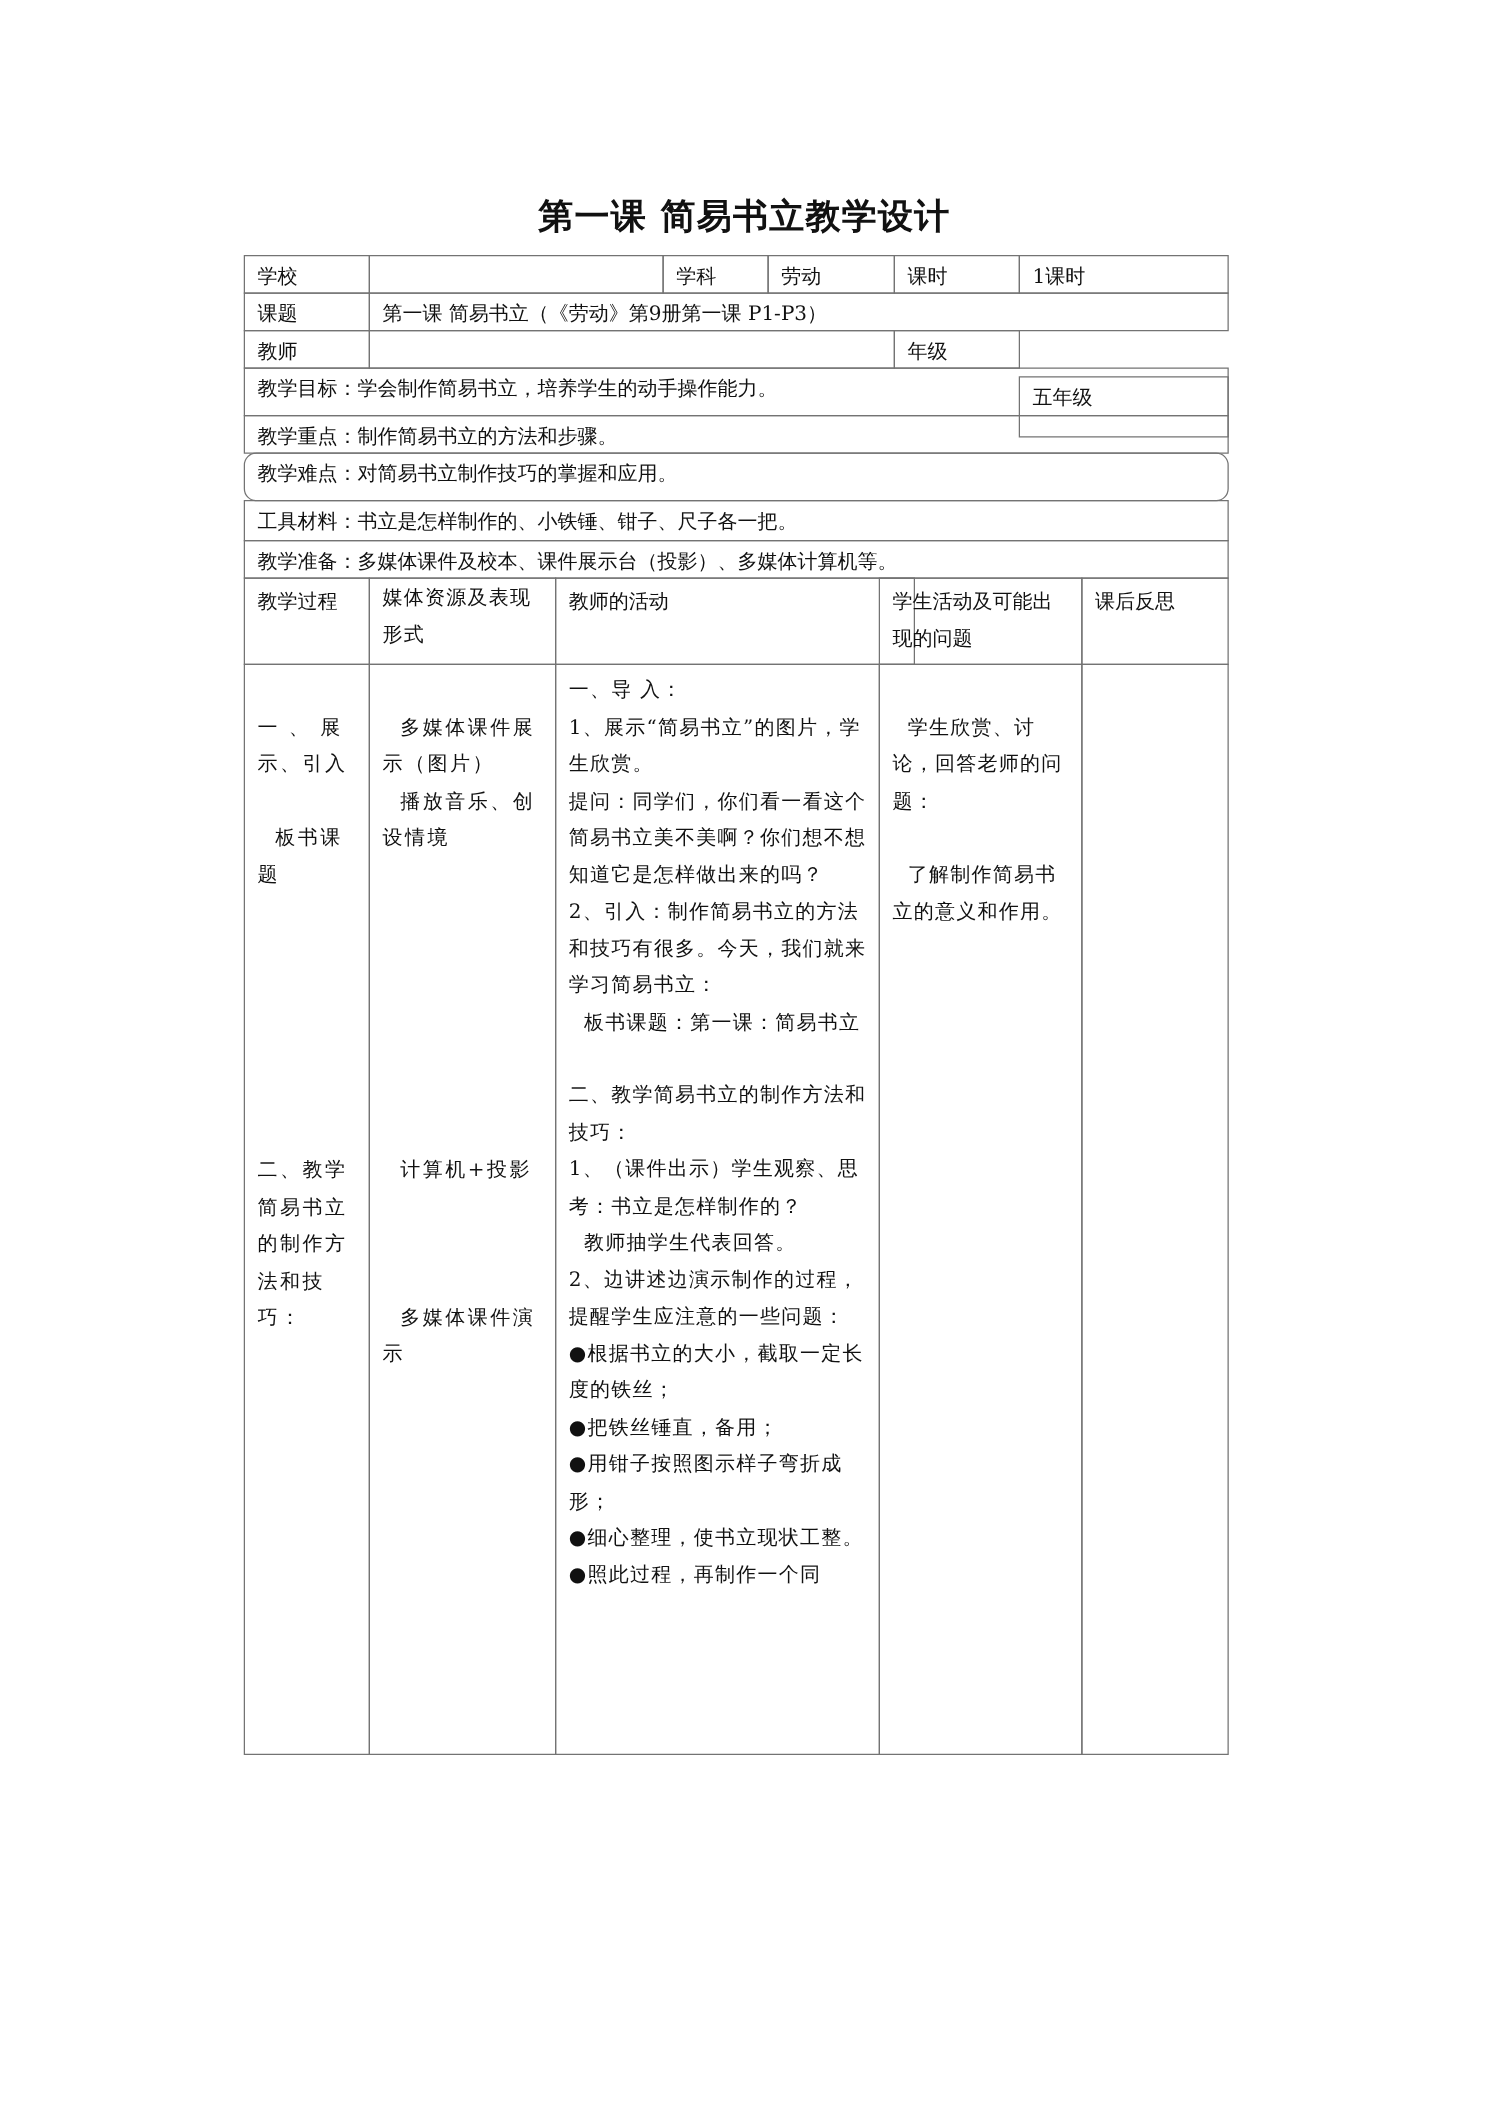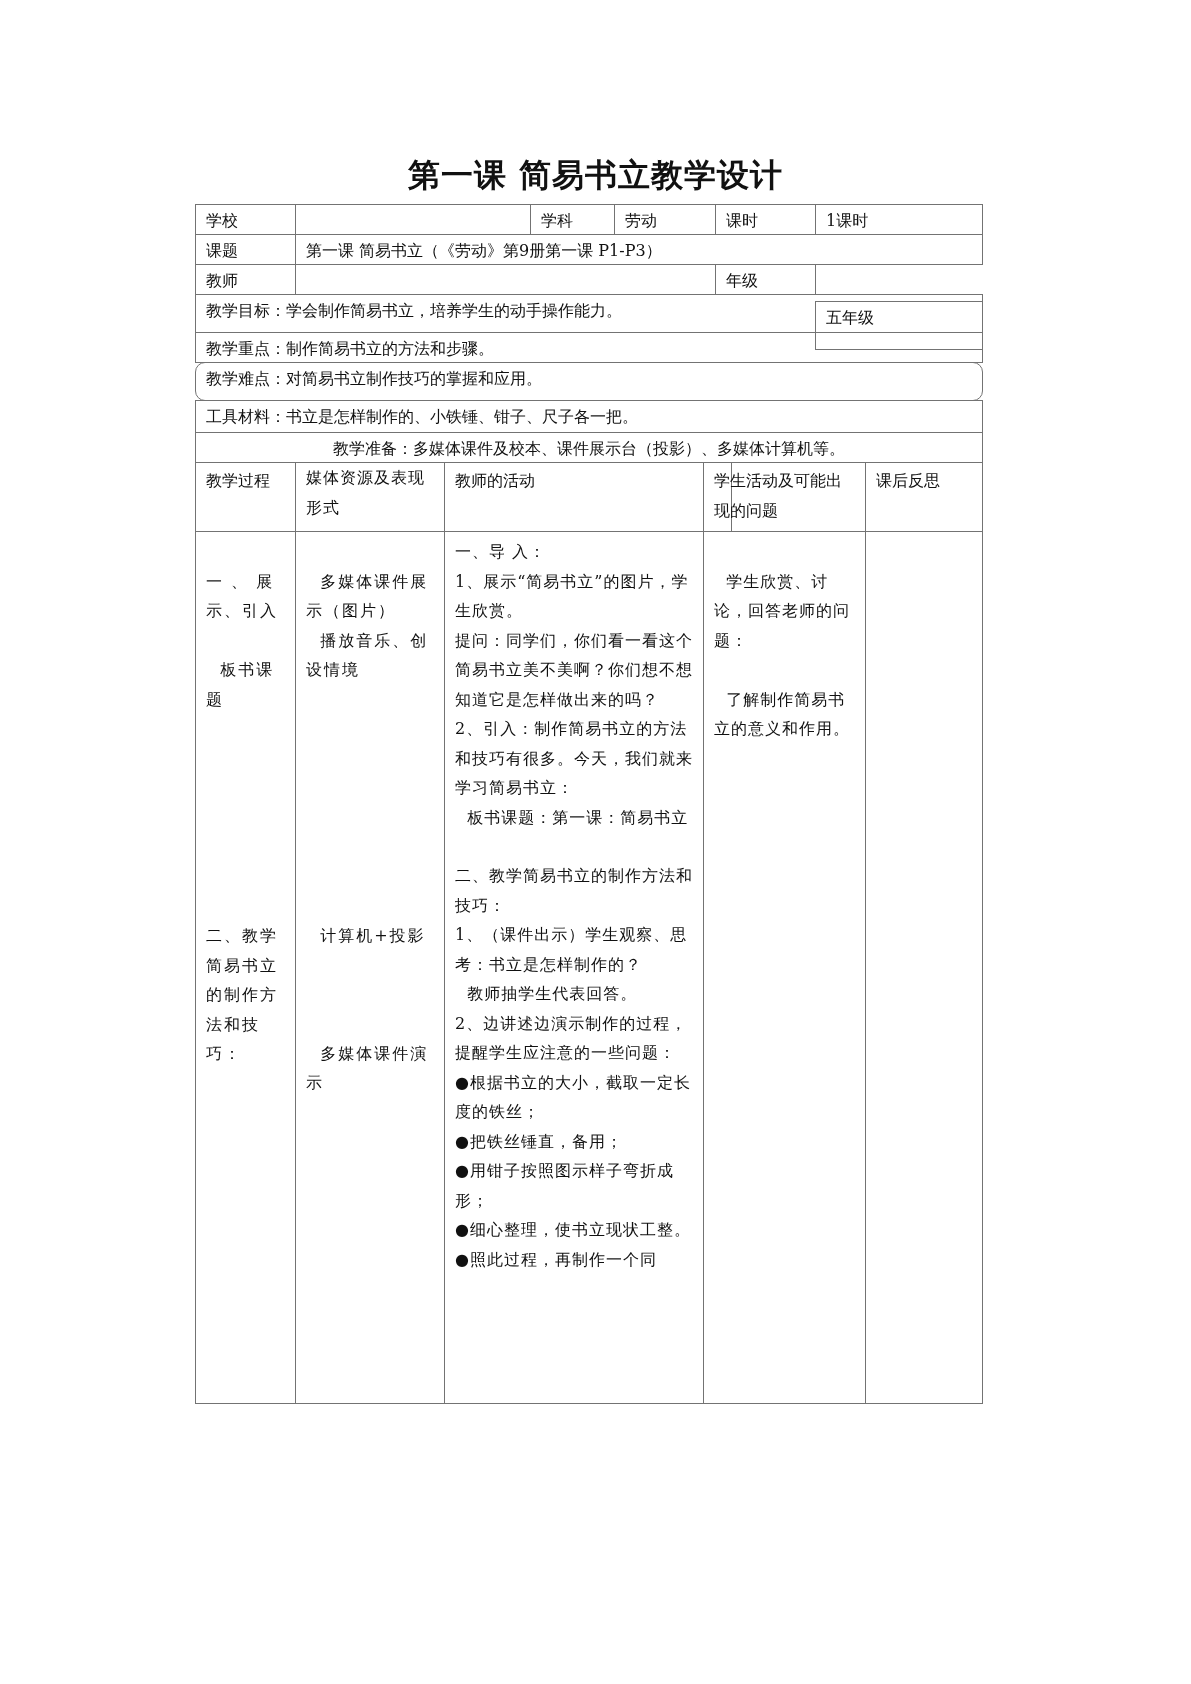--- a/index.html
+++ b/index.html
@@ -1,17 +1,17 @@
 <!DOCTYPE html>
 <html><head>
 <meta charset="utf-8">
 <style>
   html, body { margin:0; padding:0; background:#ffffff; }
   body { width:1191px; height:1684px; position:relative; font-family:"DejaVu Serif","Liberation Serif",serif; color:#111; }
-  .title { position:absolute; top:154px; left:0; width:1191px; text-align:center; font-size:32px; font-weight:bold; letter-spacing:1px; font-family:"DejaVu Sans","Liberation Sans",sans-serif; }
+  .title { position:absolute; top:154px; left:0; width:1191px; text-align:center; font-size:28px; font-weight:bold; letter-spacing:1px; font-family:"DejaVu Sans","Liberation Sans",sans-serif; }
   .tbl { position:absolute; left:195px; top:204px; width:788px; height:1200px; }
   .cell { position:absolute; box-sizing:border-box; border:1px solid #737373; font-size:16px; line-height:29.5px; padding:1px 10px; overflow:hidden; }
   .tx { white-space:pre-wrap; }
 </style>
 </head>
 <body>
 
 <div class="title">第一课  简易书立教学设计</div>
 
 <div class="tbl">
@@ -28,21 +28,21 @@
 
   <div class="cell" style="left:0;top:60px;width:101px;height:31px;">教师</div>
   <div class="cell" style="left:100px;top:60px;width:421px;height:31px;"></div>
   <div class="cell" style="left:520px;top:60px;width:101px;height:31px;">年级</div>
   <div class="cell" style="left:620px;top:60px;width:168px;height:49px;margin-top:37px;">五年级</div>
 
   <div class="cell" style="left:0;top:90px;width:788px;height:39px;">教学目标：学会制作简易书立，培养学生的动手操作能力。</div>
   <div class="cell" style="left:0;top:128px;width:788px;height:31px;">教学重点：制作简易书立的方法和步骤。</div>
   <div class="cell" style="left:0;top:158px;width:788px;height:39px;border-radius:10px;">教学难点：对简易书立制作技巧的掌握和应用。</div>
   <div class="cell" style="left:0;top:196px;width:788px;height:33px;">工具材料：书立是怎样制作的、小铁锤、钳子、尺子各一把。</div>
-  <div class="cell" style="left:0;top:228px;width:788px;height:31px;text-align:center;">教学准备：多媒体课件及校本、课件展示台（投影）、多媒体计算机等。</div>
+  <div class="cell" style="left:0;top:228px;width:788px;height:31px;">教学准备：多媒体课件及校本、课件展示台（投影）、多媒体计算机等。</div>
 
   <div class="cell" style="left:0;top:258px;width:101px;height:70px;padding-top:3px;">教学过程</div>
   <div class="cell" style="left:100px;top:258px;width:150px;height:70px;padding-top:0;letter-spacing:1px;">媒体资源及表现形式</div>
   <div class="cell" style="left:249px;top:258px;width:288px;height:70px;padding-top:3px;">教师的活动</div>
   <div class="cell" style="left:508px;top:258px;width:163px;height:70px;padding-top:3px;">学生活动及可能出现的问题</div>
   <div class="cell" style="left:670px;top:258px;width:118px;height:70px;padding-top:3px;">课后反思</div>
 
   <div class="cell" style="left:0;top:327px;width:101px;height:873px;padding-top:5px;">
     <div class="tx" style="height:29.5px;"></div>
     <div class="tx" style="letter-spacing:2px;">一 、 展示、引入

